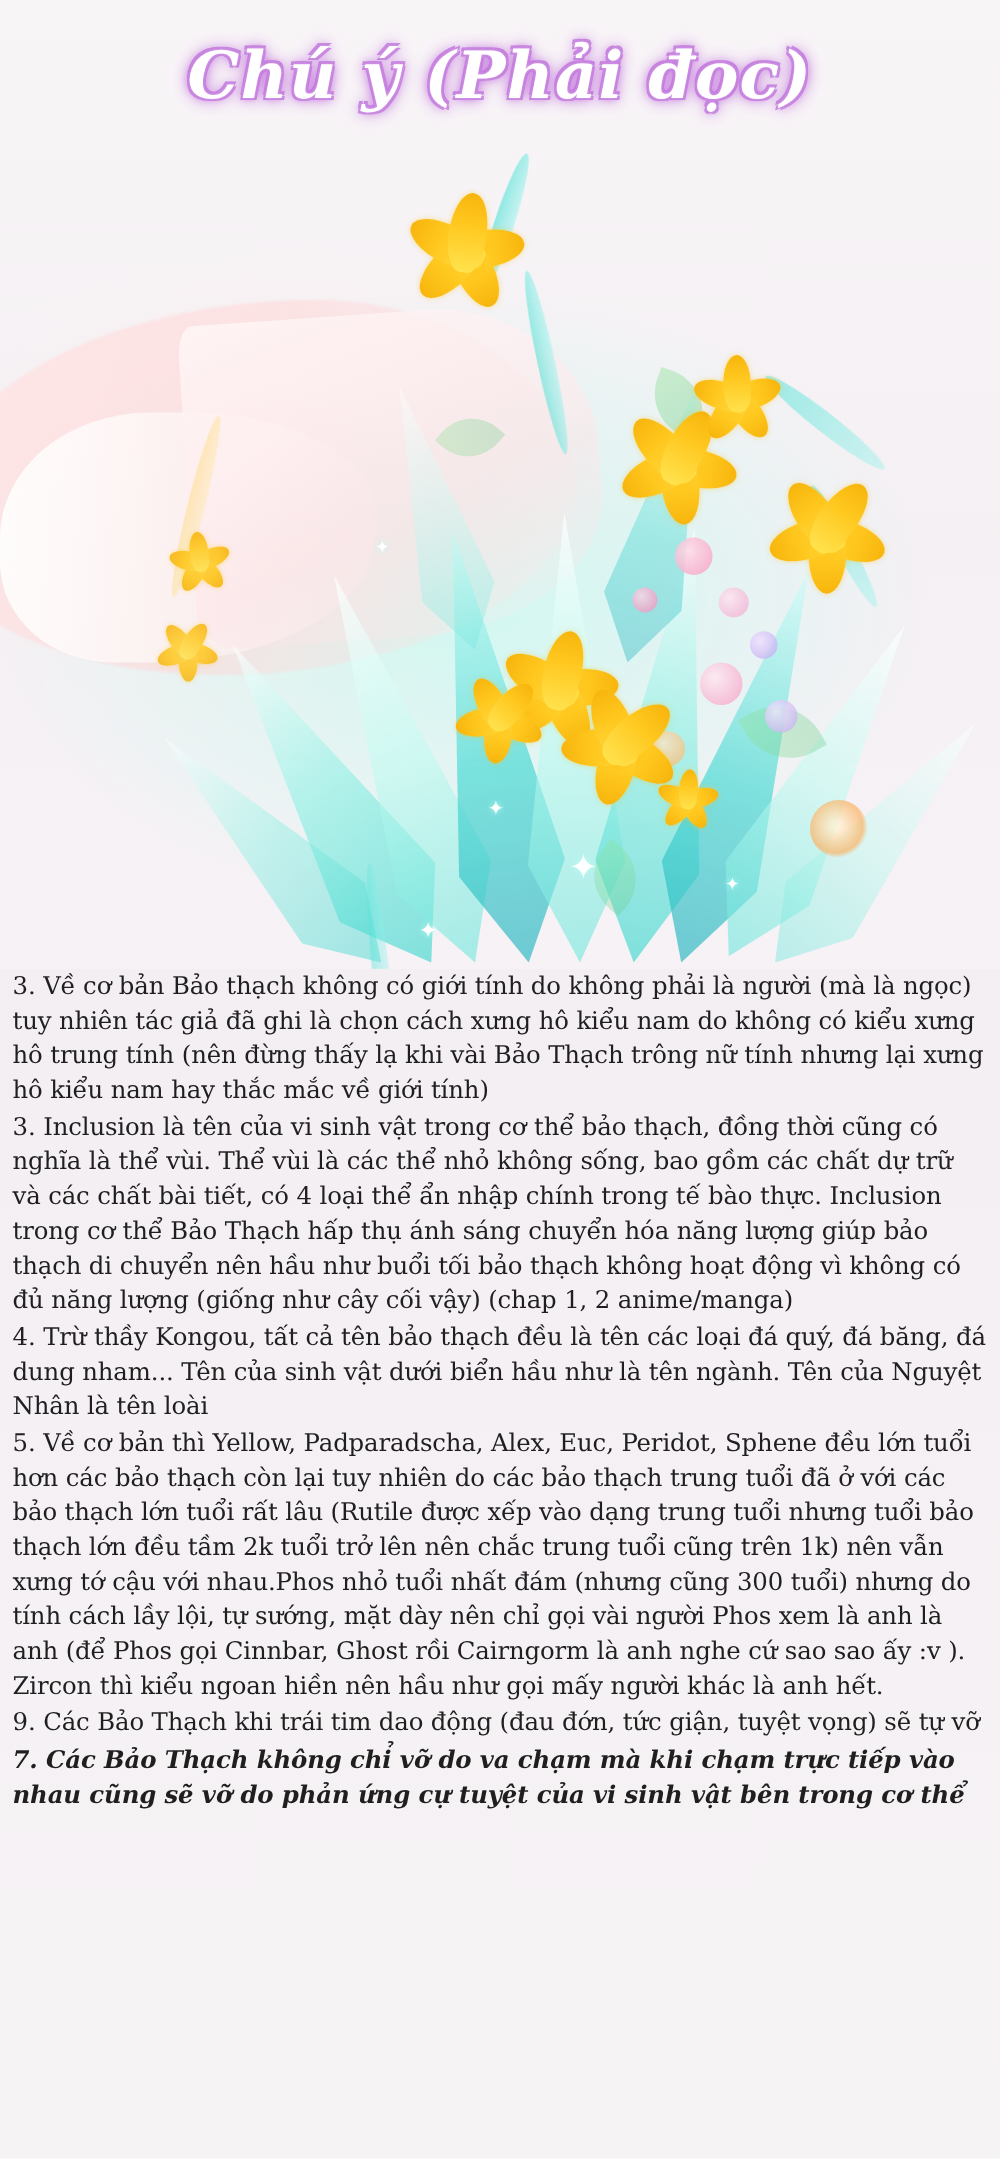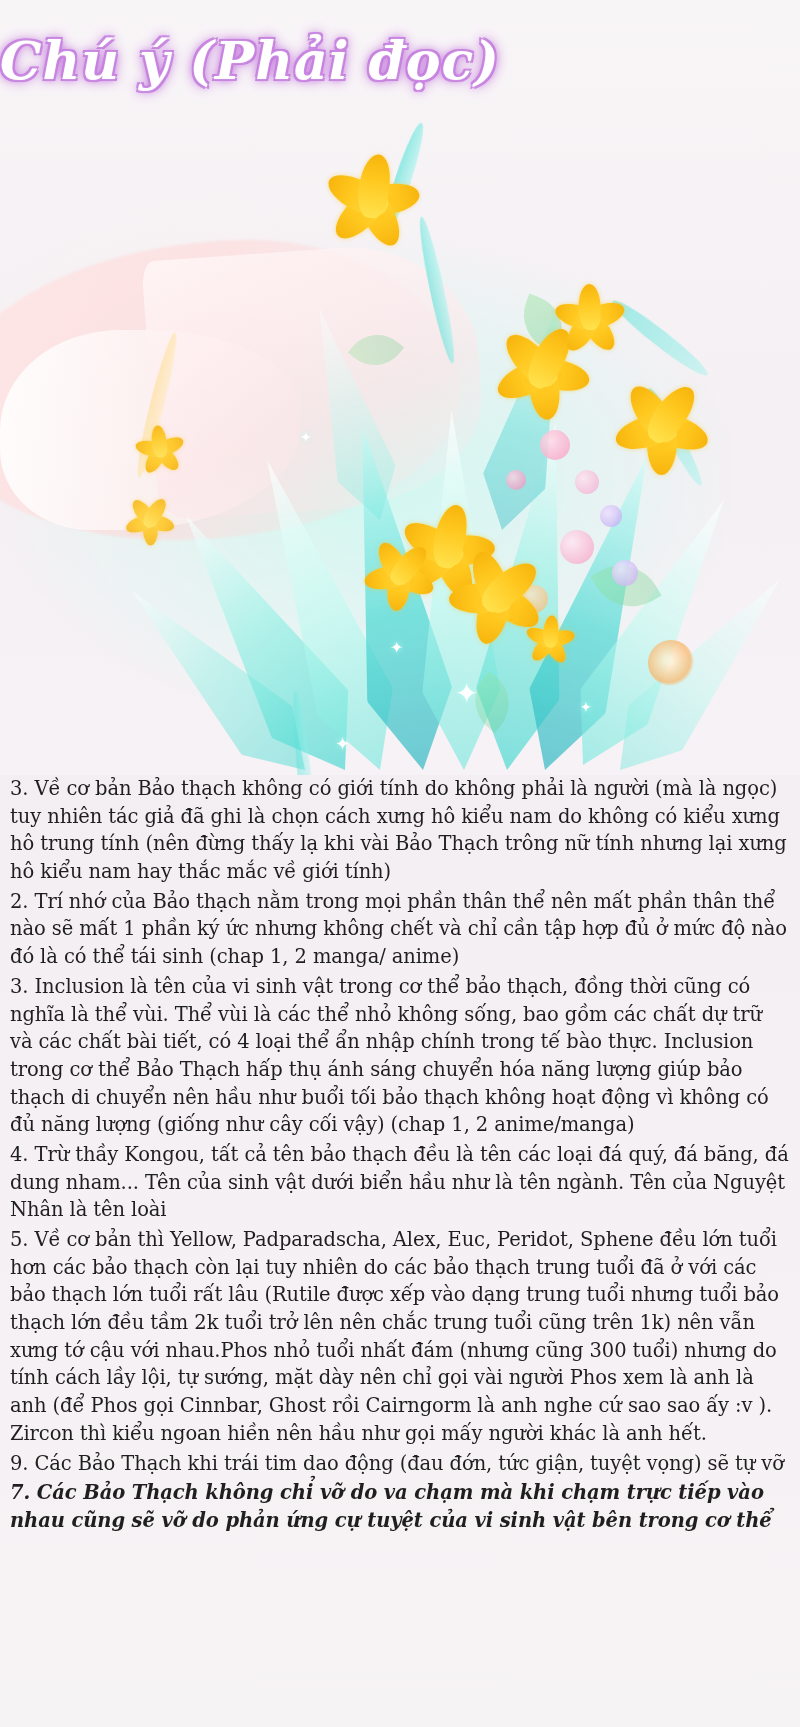--- a/index.html
+++ b/index.html
@@ -32,21 +32,21 @@
       radial-gradient(ellipse 420px 300px at 28% 52%, rgba(255,236,236,0.75) 0%, rgba(255,236,236,0.0) 70%),
       linear-gradient(180deg, #f8f5f7 0%, #f4f0f3 55%, #f6f2f5 100%);
   }
 
   
   .title-wrap {
     position: absolute;
     top: 30px;
     left: 0;
     width: 800px;
-    text-align: left;
+    text-align: center;
     z-index: 40;
   }
   .title {
     display: inline-block;
     font-family: "DejaVu Serif", serif;
     font-style: italic;
     font-weight: bold;
     font-size: 52px;
     letter-spacing: 1px;
     color: #ffffff;
@@ -320,21 +320,20 @@
     <div class="sparkle" style="left:300px; top:430px; font-size:14px;">✦</div>
     <div class="sparkle" style="left:580px; top:700px; font-size:14px;">✦</div>
 
     <div class="title-wrap">
       <span class="title">Chú ý (Phải đọc)</span>
     </div>
   </div>
 
   <div class="body-text">
     <p class="para">3. Về cơ bản Bảo thạch không có giới tính do không phải là người (mà là ngọc) tuy nhiên tác giả đã ghi là chọn cách xưng hô kiểu nam do không có kiểu xưng hô trung tính (nên đừng thấy lạ khi vài Bảo Thạch trông nữ tính nhưng lại xưng hô kiểu nam hay thắc mắc về giới tính)</p>
-    <p class="para">2. Trí nhớ của Bảo thạch nằm trong mọi phần thân thể nên mất phần thân thể nào sẽ mất 1 phần ký ức nhưng không chết và chỉ cần tập hợp đủ ở mức độ nào đó là có thể tái sinh (chap 1, 2 manga/ anime)</p>
     <p class="para">3. Inclusion là tên của vi sinh vật trong cơ thể bảo thạch, đồng thời cũng có nghĩa là thể vùi. Thể vùi là các thể nhỏ không sống, bao gồm các chất dự trữ và các chất bài tiết, có 4 loại thể ẩn nhập chính trong tế bào thực. Inclusion trong cơ thể Bảo Thạch hấp thụ ánh sáng chuyển hóa năng lượng giúp bảo thạch di chuyển nên hầu như buổi tối bảo thạch không hoạt động vì không có đủ năng lượng (giống như cây cối vậy) (chap 1, 2 anime/manga)</p>
     <p class="para">4. Trừ thầy Kongou, tất cả tên bảo thạch đều là tên các loại đá quý, đá băng, đá dung nham... Tên của sinh vật dưới biển hầu như là tên ngành. Tên của Nguyệt Nhân là tên loài</p>
     <p class="para">5. Về cơ bản thì Yellow, Padparadscha, Alex, Euc, Peridot, Sphene đều lớn tuổi hơn các bảo thạch còn lại tuy nhiên do các bảo thạch trung tuổi đã ở với các bảo thạch lớn tuổi rất lâu (Rutile được xếp vào dạng trung tuổi nhưng tuổi bảo thạch lớn đều tầm 2k tuổi trở lên nên chắc trung tuổi cũng trên 1k) nên vẫn xưng tớ cậu với nhau.Phos nhỏ tuổi nhất đám (nhưng cũng 300 tuổi) nhưng do tính cách lầy lội, tự sướng, mặt dày nên chỉ gọi vài người Phos xem là anh là anh (để Phos gọi Cinnbar, Ghost rồi Cairngorm là anh nghe cứ sao sao ấy :v ). Zircon thì kiểu ngoan hiền nên hầu như gọi mấy người khác là anh hết.</p>
     <p class="para">9. Các Bảo Thạch khi trái tim dao động (đau đớn, tức giận, tuyệt vọng) sẽ tự vỡ</p>
     <p class="para bold-italic">7. Các Bảo Thạch không chỉ vỡ do va chạm mà khi chạm trực tiếp vào nhau cũng sẽ vỡ do phản ứng cự tuyệt của vi sinh vật bên trong cơ thể</p>
   </div>
 
 </div>
 
 </body></html>

